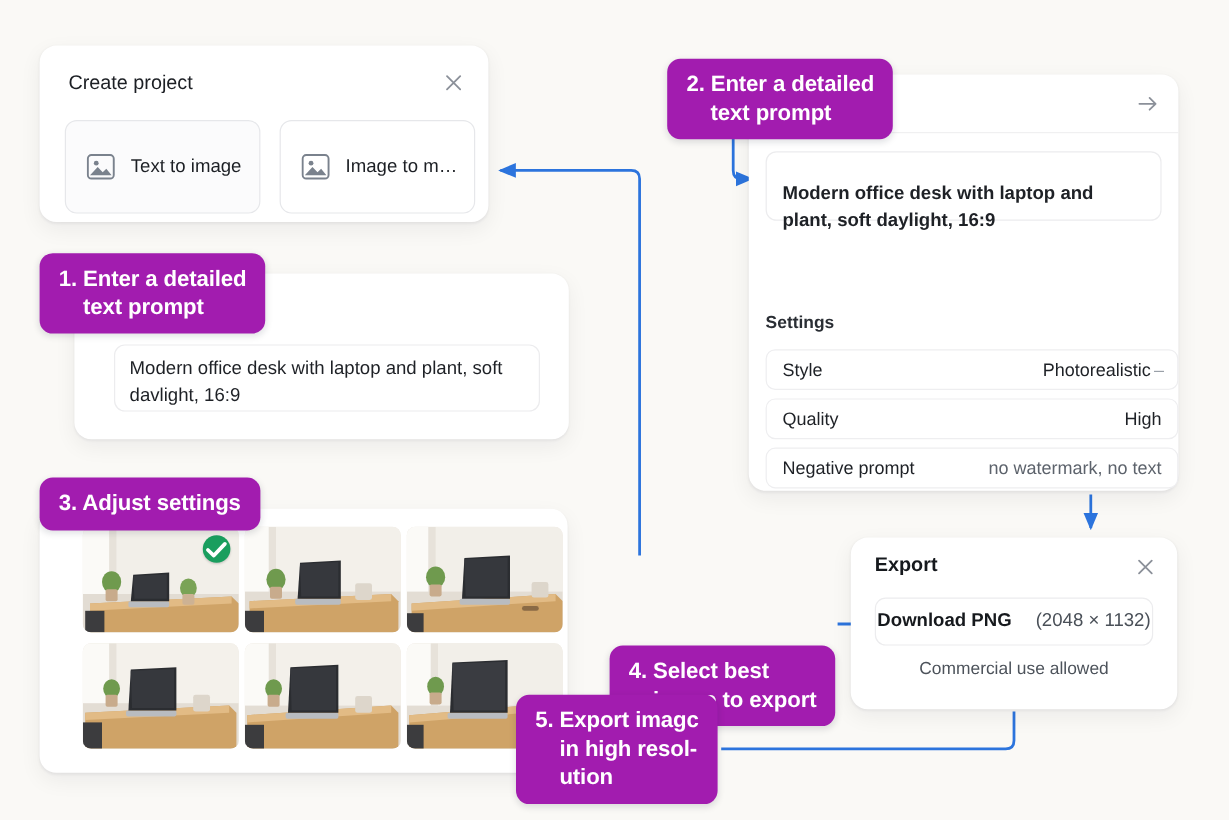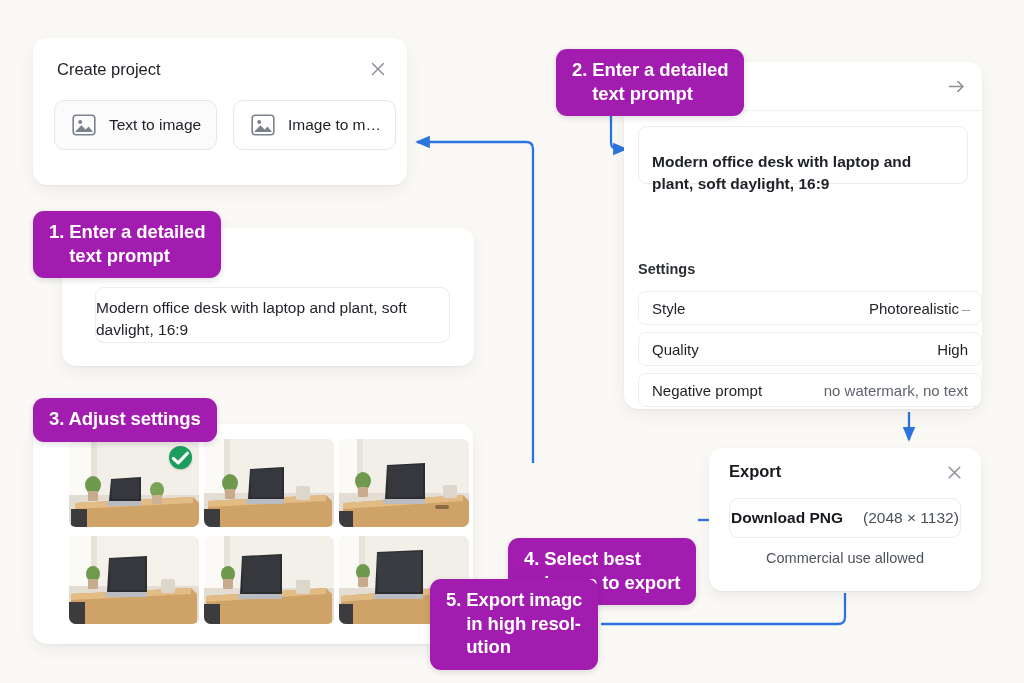--- a/index.html
+++ b/index.html
@@ -65,21 +65,21 @@
   }
   .cp-close {
     position: absolute;
     right: 20px; top: 22px;
     width: 18px; height: 18px;
     color: #8b9099;
   }
   .mode-btn {
     position: absolute;
     top: 62px;
-    width: 163px; height: 50px;
+    width: 163px; height: 78px;
     border: 1px solid #e6e7ea;
     border-radius: 10px;
     display: flex;
     align-items: center;
     gap: 13px;
     padding-left: 17px;
     box-sizing: border-box;
     font-size: 15.5px;
     color: #1c1f24;
     background: #fbfbfc;
@@ -93,21 +93,21 @@
   #left-prompt-card {
     left: 62px; top: 228px; width: 412px; height: 138px;
   }
   #left-prompt-box {
     position: absolute;
     left: 33px; top: 59px; width: 355px; height: 56px;
     border: 1px solid #ececee;
     border-radius: 9px;
     background: #ffffff;
     box-sizing: border-box;
-    padding: 9px 0;
+    padding: 9px 12px;
     font-size: 15.5px;
     line-height: 1.42;
     color: #1e2126;
   }
 
   
   #results-card {
     left: 33px; top: 424px; width: 440px; height: 220px;
   }
   #thumb-grid {

